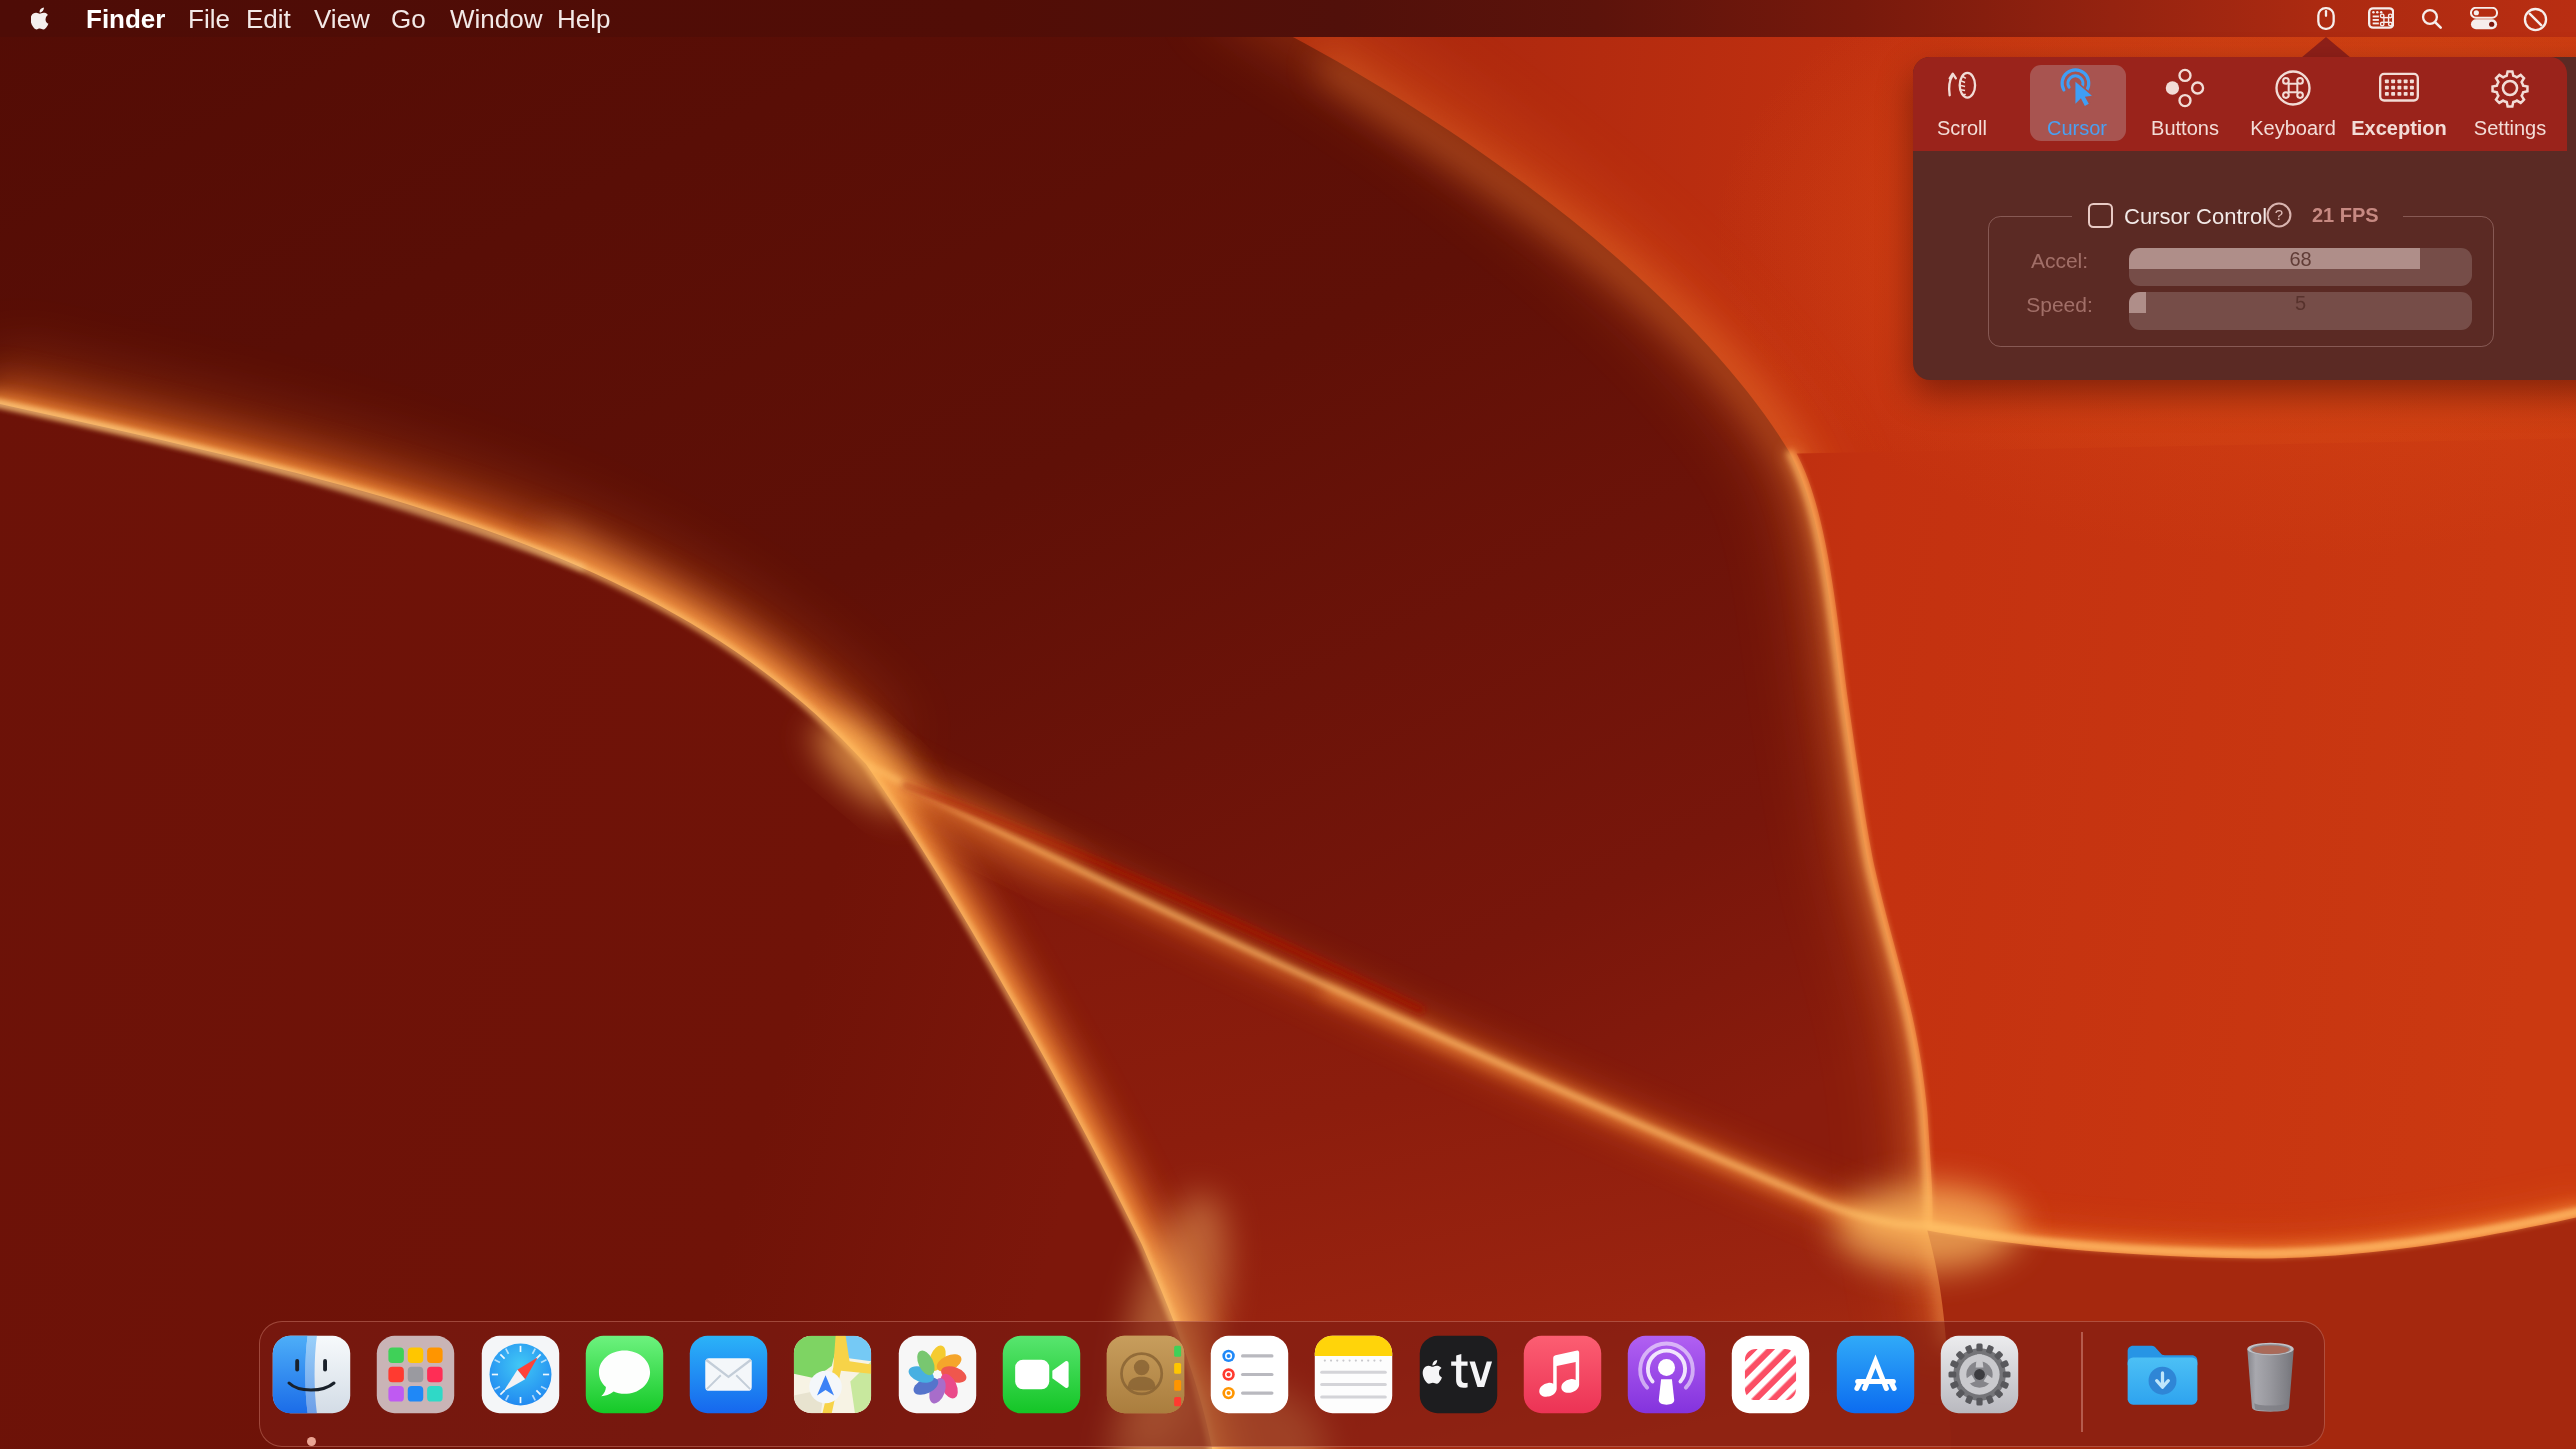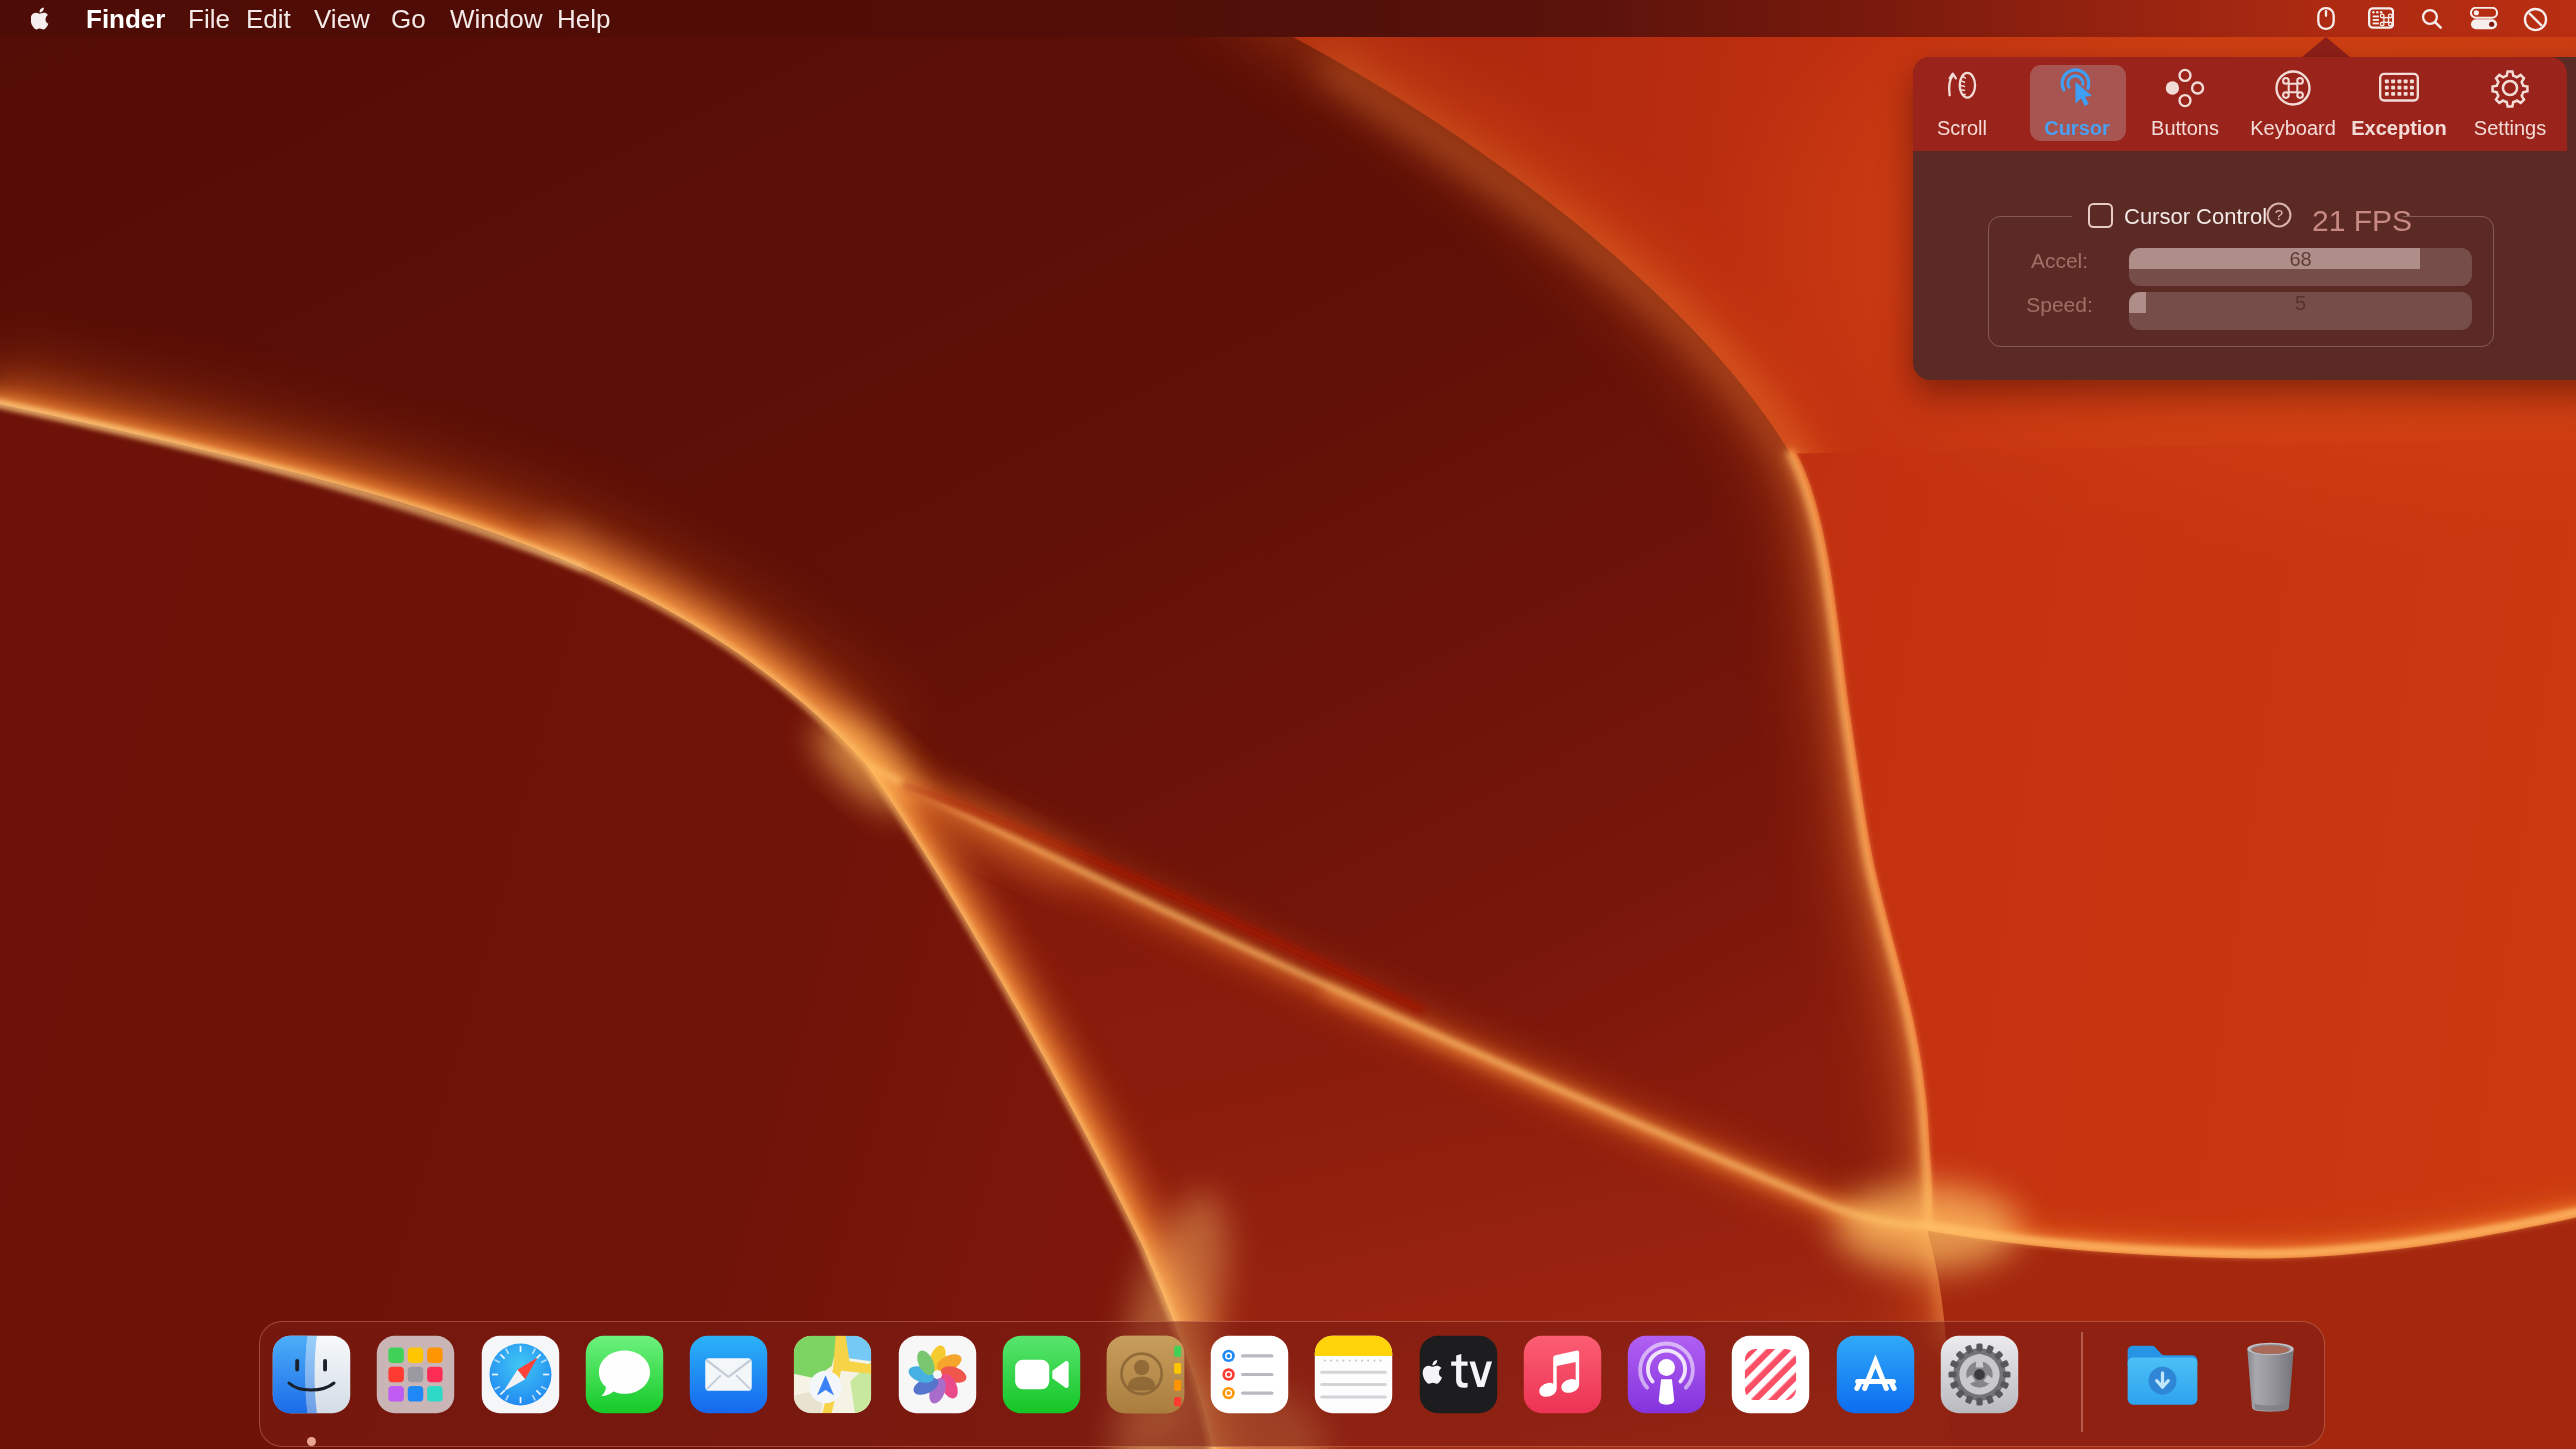--- a/index.html
+++ b/index.html
@@ -242,36 +242,36 @@
             <rect x="44" y="33" width="5" height="5" rx="1"></rect>
       </g>
     </svg>
     <svg class="ticon" style="left:597px" width="44" height="44" viewBox="0 0 56 56">
       <g fill="none" stroke="#f2dcd6" stroke-width="3.2">
         <circle cx="28" cy="28" r="9"></circle>
         <path d="M28 7 l3 0 1.2 5.5 a16.5 16.5 0 0 1 4.6 1.9 l4.8-3 2.1 2.1 2.1 2.1 -3 4.8 a16.5 16.5 0 0 1 1.9 4.6 l5.5 1.2 0 3 0 3 -5.5 1.2 a16.5 16.5 0 0 1 -1.9 4.6 l3 4.8 -2.1 2.1 -2.1 2.1 -4.8 -3 a16.5 16.5 0 0 1 -4.6 1.9 l-1.2 5.5 -3 0 -3 0 -1.2 -5.5 a16.5 16.5 0 0 1 -4.6 -1.9 l-4.8 3 -2.1 -2.1 -2.1 -2.1 3 -4.8 a16.5 16.5 0 0 1 -1.9 -4.6 l-5.5 -1.2 0 -3 0 -3 5.5 -1.2 a16.5 16.5 0 0 1 1.9 -4.6 l-3 -4.8 2.1 -2.1 2.1 -2.1 4.8 3 a16.5 16.5 0 0 1 4.6 -1.9 l1.2 -5.5 z"></path>
       </g>
     </svg>
     <div class="tlabel" style="left:49px;">Scroll</div>
-    <div class="tlabel" style="left:164px;color:#4aa0f2;font-weight:bold;">Cursor</div>
+    <div class="tlabel" style="left:164px;color:#4aa0f2;">Cursor</div>
     <div class="tlabel" style="left:272px;">Buttons</div>
     <div class="tlabel" style="left:380px;">Keyboard</div>
     <div class="tlabel" style="left:486px;font-weight:bold;">Exception</div>
     <div class="tlabel" style="left:597px;">Settings</div>
   </div>
 
   <div id="gbox"></div>
   <div id="gmask"></div>
   <div class="cb"></div>
   <div class="prow" style="left:211px;top:147px;font-size:22px;">Cursor Control</div>
   <svg style="position:absolute;left:353px;top:145px" width="26" height="26" viewBox="0 0 33 33">
     <circle cx="16.5" cy="16.5" r="14.5" fill="none" stroke="rgba(240,205,200,.85)" stroke-width="2.6"></circle>
     <text x="16.5" y="23" text-anchor="middle" font-size="19" fill="rgba(240,205,200,.9)">?</text>
   </svg>
-  <div class="prow" style="left:399px;top:147px;font-size:30px;color:rgba(235,170,162,.75);">21 FPS</div>
+  <div class="prow" style="left:399px;top:147px;font-size:20px;color:rgba(235,170,162,.75);font-weight:bold;">21 FPS</div>
   <div class="slab" style="left:92px;top:192px;">Accel:</div>
   <div class="ssl" style="left:216px;top:191px;width:343px;">
     <div class="sfill" style="width:291px;"></div>
     <div class="sval">68</div>
   </div>
   <div class="slab" style="left:92px;top:236px;">Speed:</div>
   <div class="ssl" style="left:216px;top:235px;width:343px;">
     <div class="sfill" style="width:17px;"></div>
     <div class="sval">5</div>
   </div>

